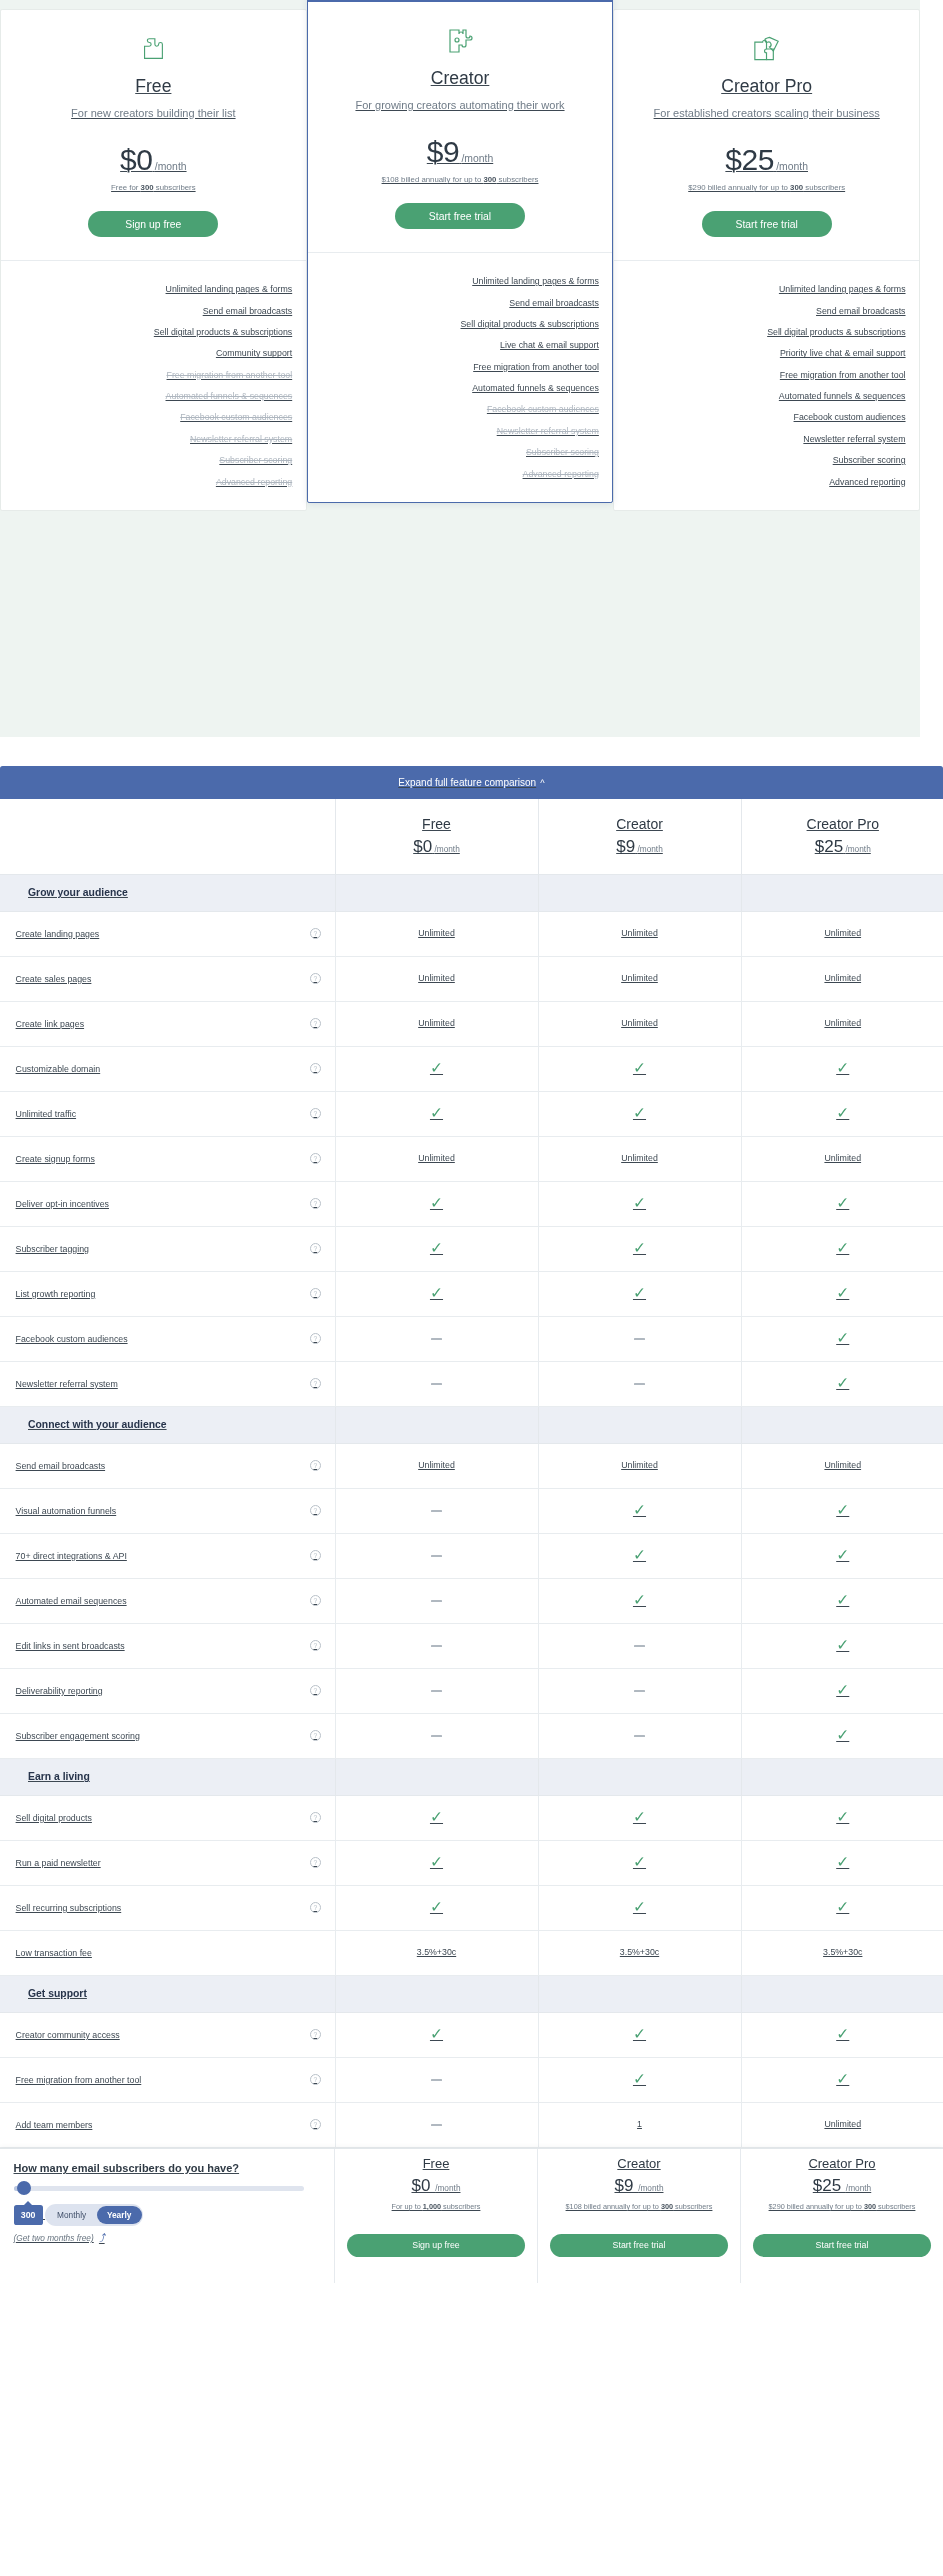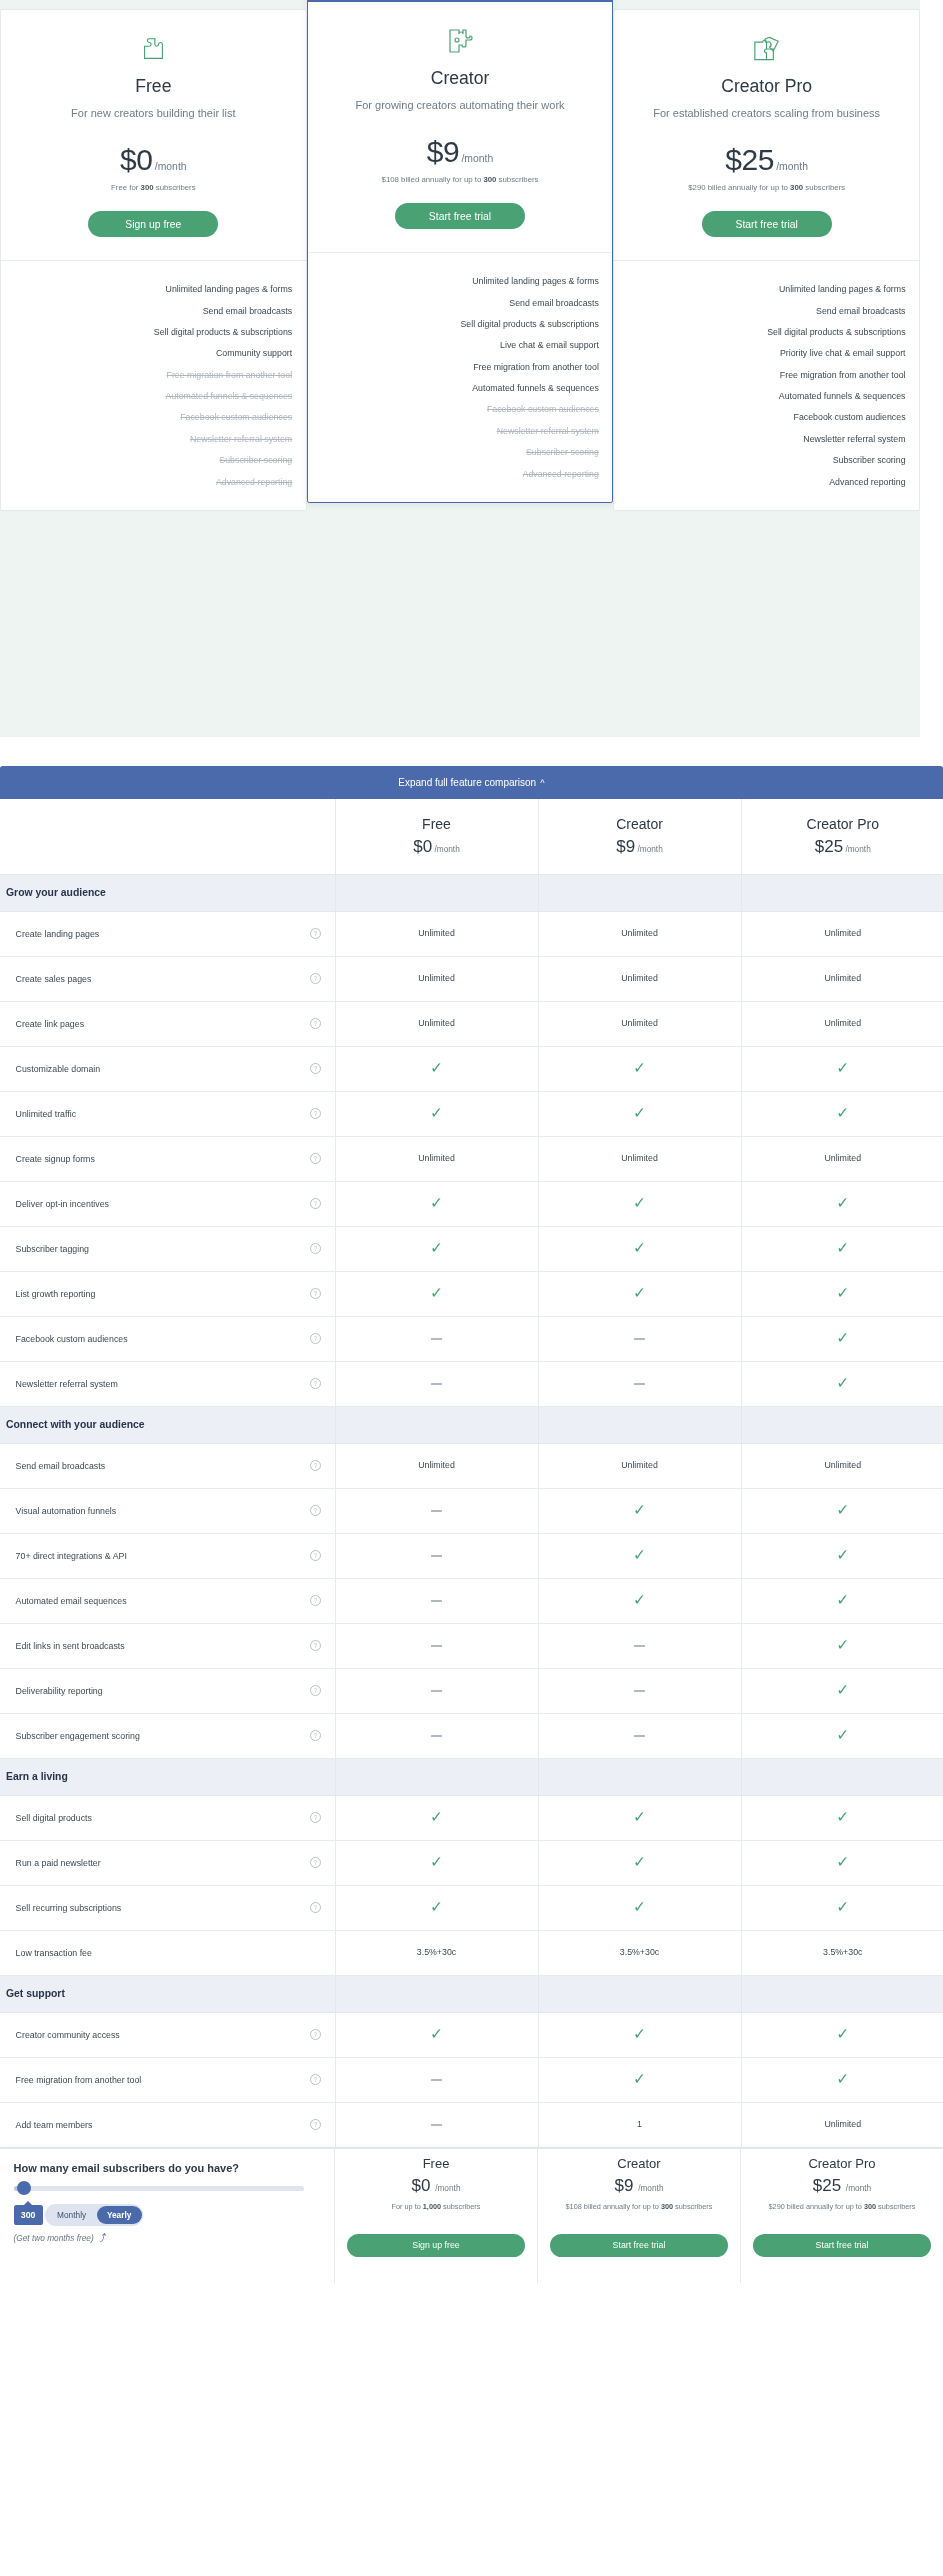--- a/index.html
+++ b/index.html
@@ -4,21 +4,21 @@
 <style>
   * { box-sizing: border-box; margin: 0; padding: 0; }
   html, body { width: 943px; }
   body {
     font-family: "Liberation Sans", sans-serif;
     background: #ffffff;
     color: #3d4852;
     -webkit-font-smoothing: antialiased;
   }
 
-  .page { width: 920px; position: relative; }
+  .page { width: 920px; position: relative; text-decoration: underline; }
 
   
   .cards-band {
     position: relative;
     background: #eef4f1;
     padding: 0 0 6.2px 0;
     height: 737px;
   }
   .cards-row {
     display: flex;
@@ -135,21 +135,21 @@
     background: #eceff5;
     border-bottom: 0.5px solid #e4e8ec;
     border-right: 0.5px solid #e4e8ec;
     height: 37px;
   }
   tr.section-row td:last-child { border-right:none; }
   .section-title {
     font-size: 10.4px;
     color: #27344b;
     font-weight: bold;
-    padding-left: 6px;
+    padding-left: 28px;
   }
 
   tr.feat-row td {
     border-bottom: 0.5px solid #e8ecef;
     border-right: 0.5px solid #e8ecef;
     height: 44px;
     vertical-align: middle;
   }
   tr.feat-row td:last-child { border-right: none; }
   .feat-cell {
@@ -317,21 +317,21 @@
             <div class="feature-item off">Advanced reporting</div>
           </div>
         </div>
         <div class="card pro">
           <div class="card-body"><div class="plan-icon">
               <svg width="34" height="34" viewBox="0 0 70 64" fill="none" stroke="#4aa173" stroke-width="2.4">
                 <path d="M10 18 h16 a4 4 0 1 1 8 0 v14 a4 4 0 1 0 0 8 v14 H10 Z"></path>
                 <path d="M34 32 h14 v22 H34"></path>
                 <path d="M40 8 l18 8 l-10 20 l-8-8 a4 4 0 1 0-4-10 a4 4 0 1 1-2-8 Z"></path>
               </svg>
-            </div><div class="plan-name">Creator Pro</div><div class="plan-tagline">For established creators scaling from business</div><div class="price-line"><span class="price-amount">$25</span> <span class="price-period">/month</span></div><div class="billed-note">$290 billed annually for up to <b>300</b> subscribers</div><button class="cta">Start free trial</button></div>
+            </div><div class="plan-name">Creator Pro</div><div class="plan-tagline">For established creators scaling their business</div><div class="price-line"><span class="price-amount">$25</span> <span class="price-period">/month</span></div><div class="billed-note">$290 billed annually for up to <b>300</b> subscribers</div><button class="cta">Start free trial</button></div>
           <div class="card-divider"></div>
           <div class="feature-list">
             <div class="feature-item">Unlimited landing pages &amp; forms</div>
             <div class="feature-item">Send email broadcasts</div>
             <div class="feature-item">Sell digital products &amp; subscriptions</div>
             <div class="feature-item">Priority live chat &amp; email support</div>
             <div class="feature-item">Free migration from another tool</div>
             <div class="feature-item">Automated funnels &amp; sequences</div>
             <div class="feature-item">Facebook custom audiences</div>
             <div class="feature-item">Newsletter referral system</div>

